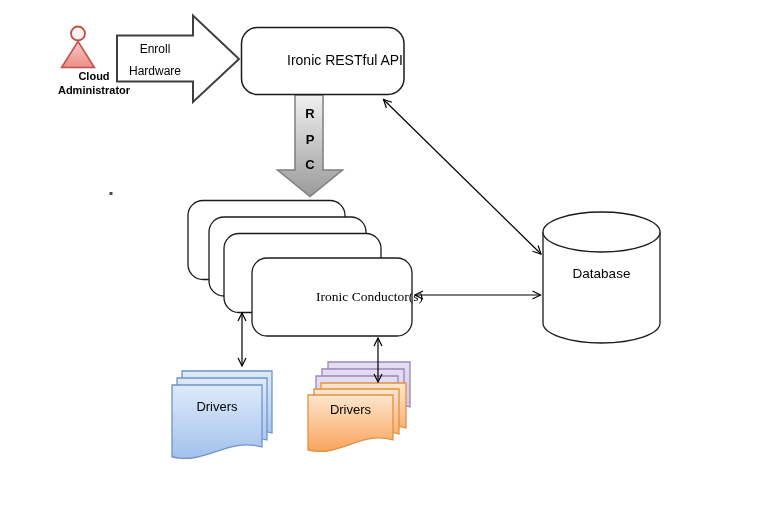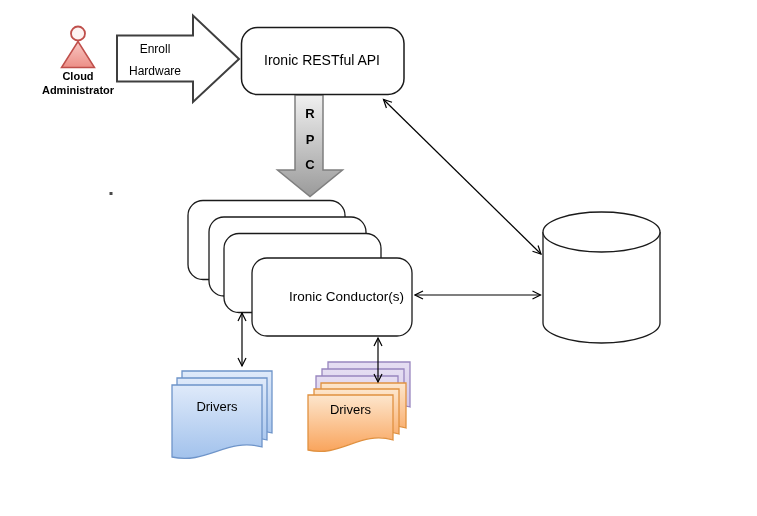--- a/index.html
+++ b/index.html
@@ -1,25 +1,25 @@
 <!DOCTYPE html>
 <html><head>
 <meta charset="utf-8">
 <style>
   html,body{margin:0;padding:0;background:#fff;}
   #stage{position:relative;width:757px;height:516px;background:#ffffff;overflow:hidden;
          font-family:"Liberation Sans",sans-serif;color:#000;}
   #stage svg{position:absolute;left:0;top:0;}
   .lbl{position:absolute;white-space:pre-line;text-align:center;line-height:1.25;}
-  .flexc{display:flex;align-items:center;justify-content:center;}
-  #lbl-admin{left:8px;top:69px;width:140px;font-size:11px;font-weight:bold;line-height:14px;}
+  .flexc{display:flex;align-items:center;justify-content:center;margin-left:23px;}
+  #lbl-admin{left:24px;top:69px;width:140px;font-size:11px;font-weight:bold;line-height:14px;}
   #lbl-enroll{left:117px;top:38px;width:76px;font-size:12px;line-height:22px;}
   #lbl-api{left:241px;top:27px;width:162px;height:68px;font-size:14px;}
   #lbl-rpc{left:298px;top:101px;width:24px;font-size:13px;font-weight:600;line-height:25.5px;}
-  #lbl-conductor{left:252px;top:258px;width:189px;height:78px;font-size:13.5px;}
+  #lbl-conductor{left:252px;top:258px;width:189px;height:78px;font-size:13.5px;font-family:Liberation Serif, serif;}
   #lbl-database{left:543px;top:266px;width:117px;font-size:13.5px;}
   #lbl-drivers-blue{left:172px;top:399px;width:90px;font-size:13px;}
   #lbl-drivers-orange{left:308px;top:402px;width:85px;font-size:13px;}
 </style>
 </head>
 <body>
 
 <div id="stage">
 
   <svg width="757" height="516" viewBox="0 0 757 516">
@@ -101,15 +101,16 @@
 
   <div class="lbl" id="lbl-admin">Cloud
 Administrator</div>
   <div class="lbl" id="lbl-enroll">Enroll
 Hardware</div>
   <div class="lbl flexc" id="lbl-api">Ironic RESTful API</div>
   <div class="lbl" id="lbl-rpc">R
 P
 C</div>
   <div class="lbl flexc" id="lbl-conductor">Ironic Conductor(s)</div>
+  <div class="lbl" id="lbl-database">Database</div>
   <div class="lbl" id="lbl-drivers-blue">Drivers</div>
   <div class="lbl" id="lbl-drivers-orange">Drivers</div>
 </div>
 
 </body></html>

